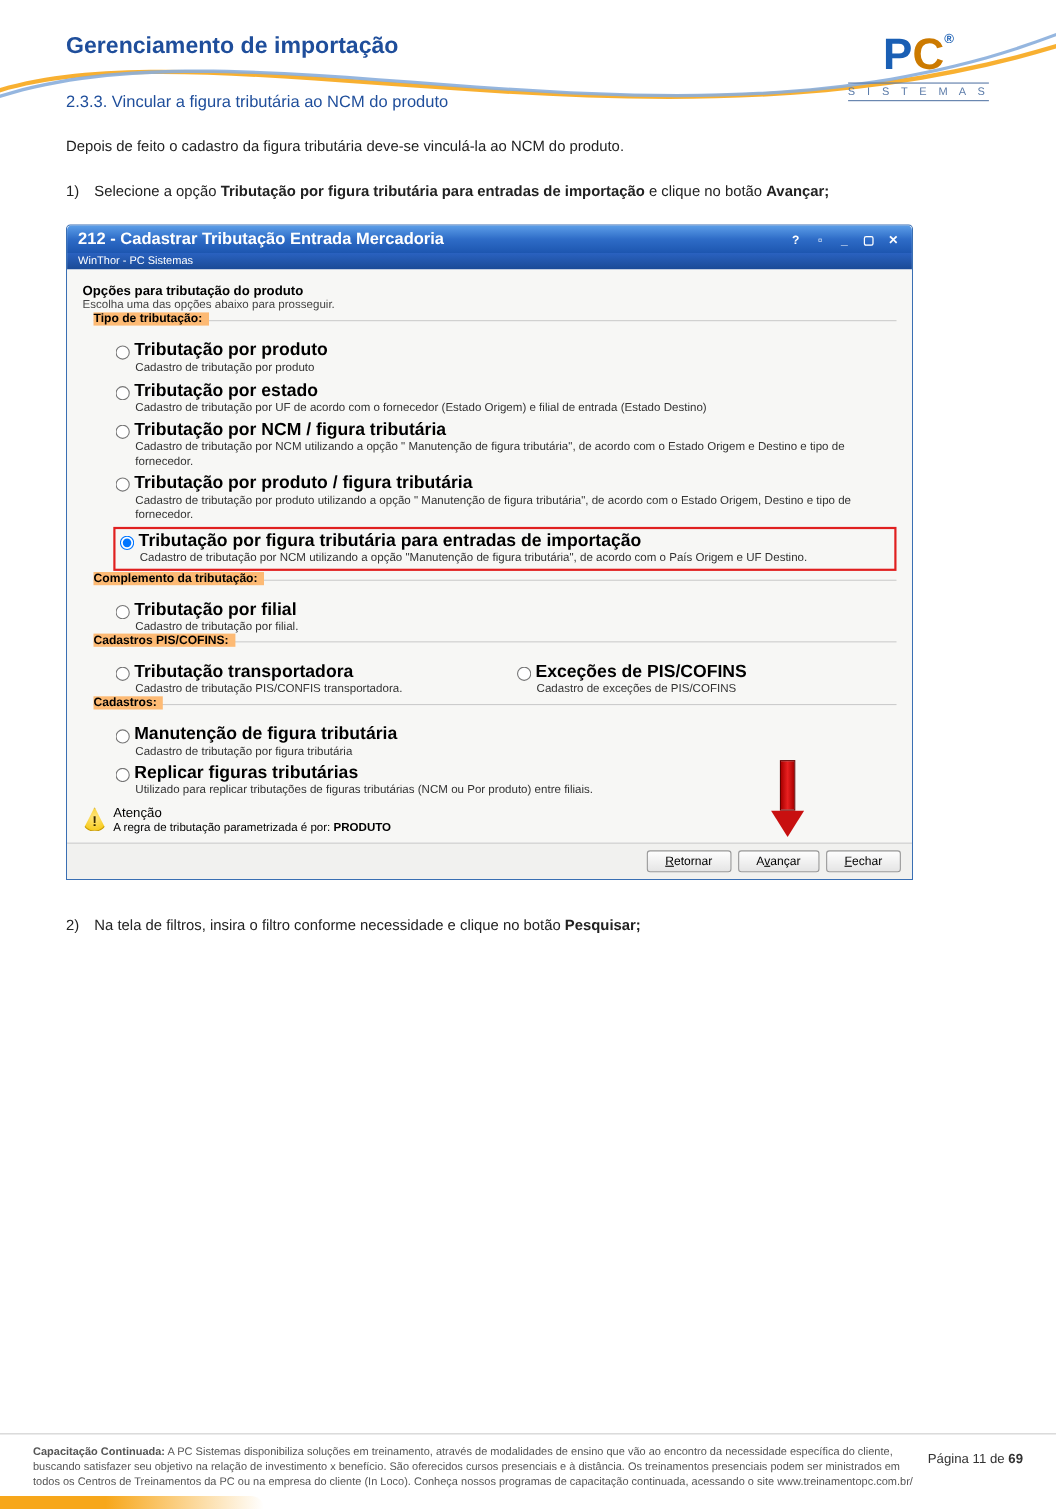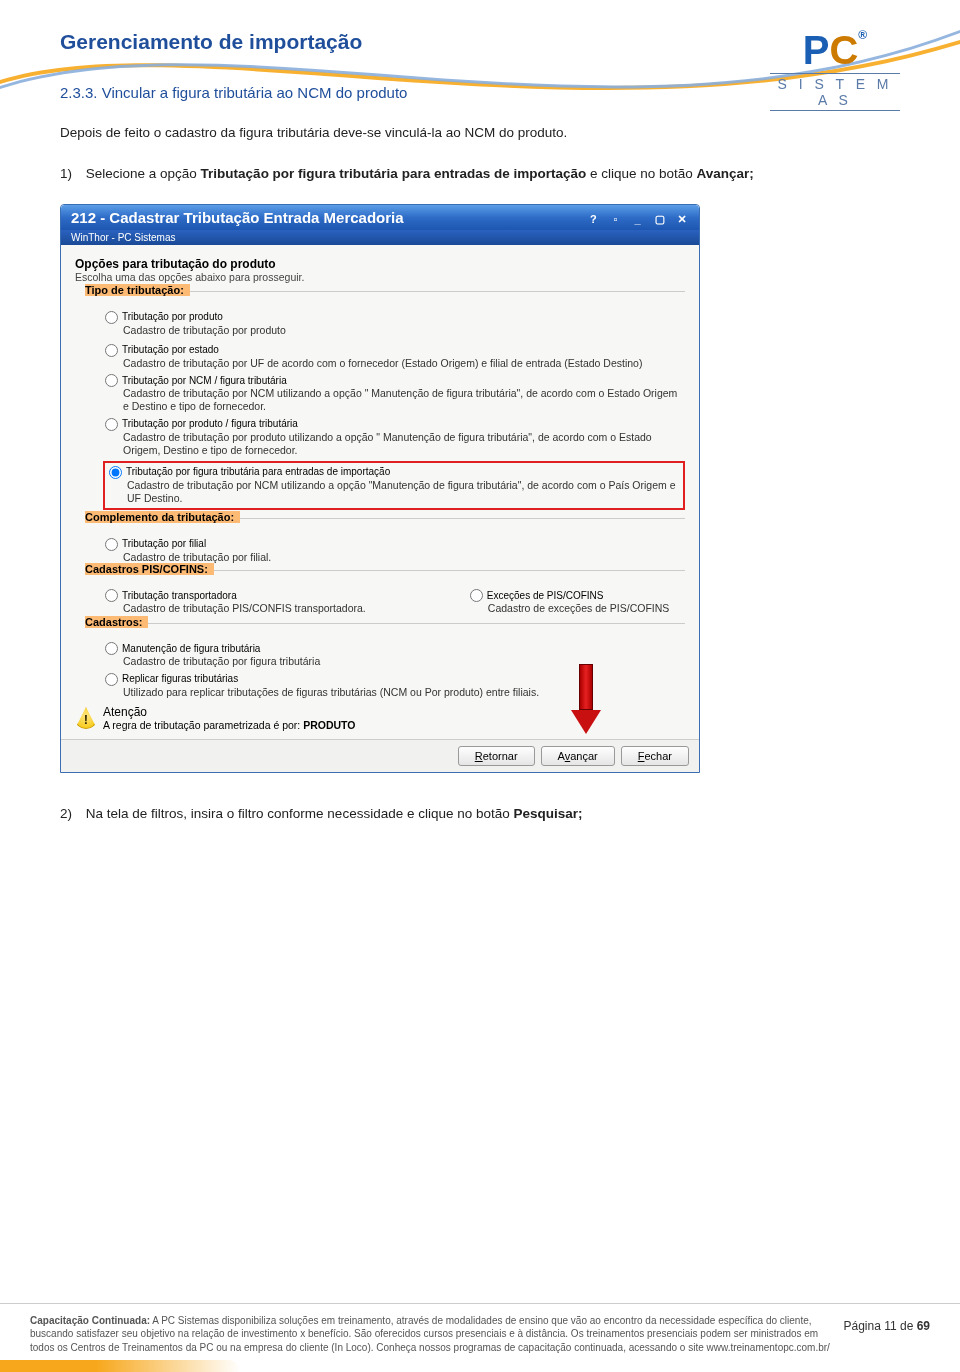--- a/index.html
+++ b/index.html
@@ -27,21 +27,21 @@
     position: absolute;
     right: 60px;
     top: 28px;
     width: 130px;
     text-align: center;
   }
   .logo .pc { font-size: 40px; font-weight: bold; }
   .logo .p { color: #1a5fb4; }
   .logo .c { color: #cc7a00; }
   .logo .reg { font-size: 12px; color: #1a5fb4; vertical-align: top; }
-  .logo .sist { font-size: 14px; letter-spacing: 4px; color: #5a7aa8; border-top: 1px solid #5a7aa8; border-bottom: 1px solid #5a7aa8; padding: 2px 0; display: inline-block; }
+  .logo .sist { font-size: 10px; letter-spacing: 4px; color: #5a7aa8; border-top: 1px solid #5a7aa8; border-bottom: 1px solid #5a7aa8; padding: 2px 0; display: inline-block; }
   .doc-title {
     color: #1f4e9b;
     font-weight: bold;
     font-size: 21px;
     margin-bottom: 30px;
   }
   .section-h {
     color: #1f4e9b;
     font-size: 15px;
     margin-bottom: 22px;
@@ -67,21 +67,21 @@
 
   
   .win {
     border: 1px solid #3a6fb3;
     border-radius: 4px 4px 0 0;
     margin: 10px 0 30px 0;
     background: #fff;
     font-family: "Segoe UI", Tahoma, sans-serif;
     font-size: 11px;
     color: #000;
-    width: 640px;
+    width: 770px;
     position: relative;
   }
   .titlebar {
     background: linear-gradient(to bottom, #5c9ee8 0%, #2e6cc7 50%, #1d56b0 100%);
     color: #fff;
     padding: 4px 10px;
     font-size: 15px;
     font-weight: bold;
     border-radius: 4px 4px 0 0;
     display: flex;
@@ -132,21 +132,21 @@
     padding-right: 6px;
   }
   .radio-row {
     margin-left: 30px;
     margin-bottom: 1px;
   }
   .radio-row input[type=radio] {
     vertical-align: middle;
     margin-right: 4px;
   }
-  .radio-row .rlabel { font-weight: normal; font-size: 10px; text-align: right; }
+  .radio-row .rlabel { font-weight: bold; font-size: 16px; text-align: right; }
   .radio-row .rdesc {
     font-size: 10.5px;
     color: #333;
     margin-left: 18px;
     line-height: 1.25;
   }
   .radio-inline { display: flex; gap: 104px; }
   .hl-red {
     border: 2px solid #e02020;
     padding: 2px 4px;

